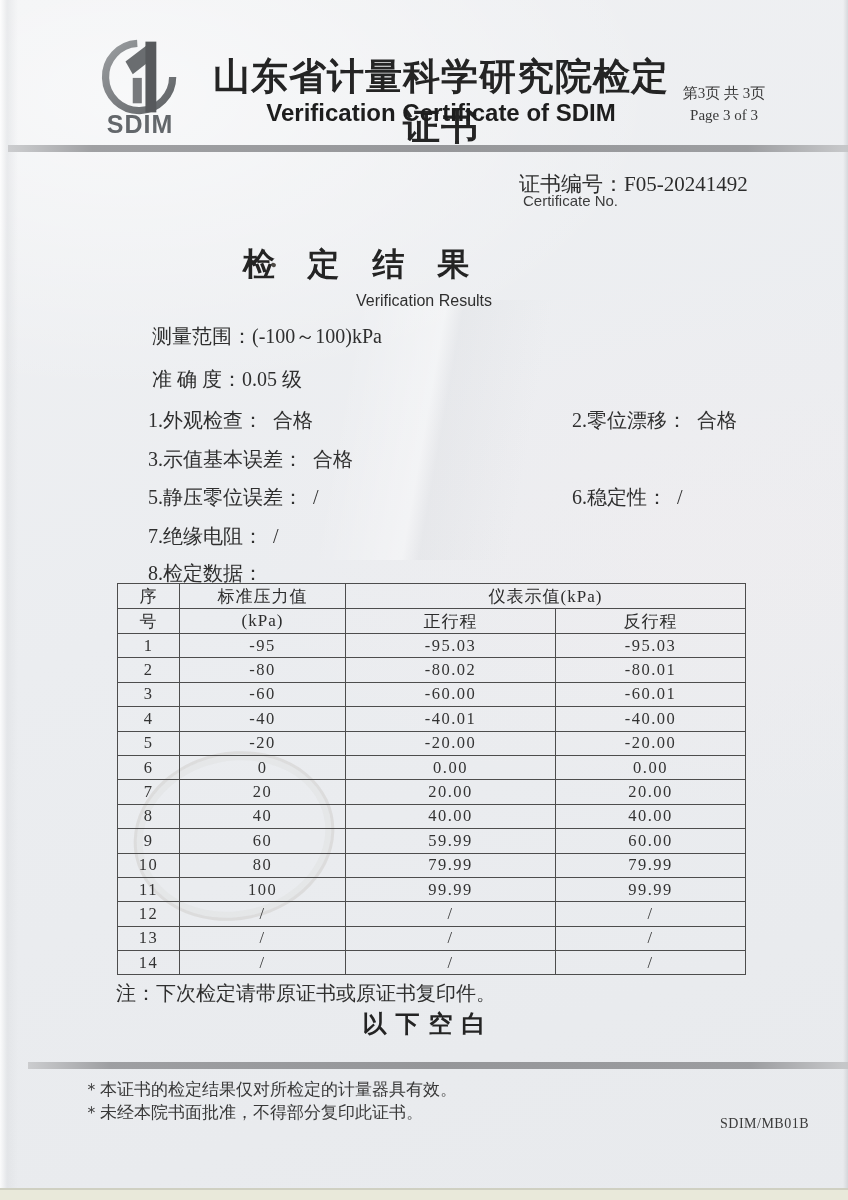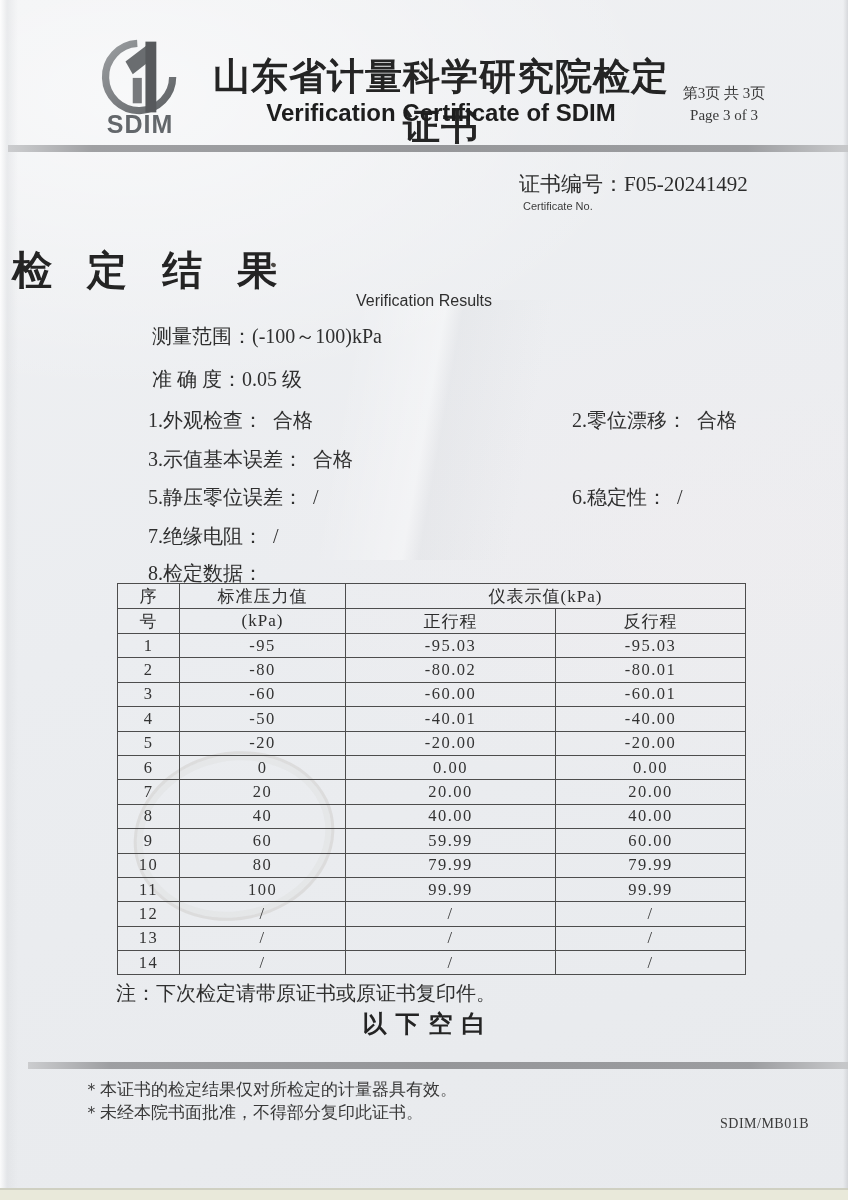--- a/index.html
+++ b/index.html
@@ -38,27 +38,27 @@
   .page-info{position:absolute;right:44px;top:82px;width:160px;text-align:center;
     font-size:15px;color:#3a3a3a;line-height:22px;}
   .bar{position:absolute;height:7px;
     background:linear-gradient(90deg,#c6c7c9 0%,#909194 10%,#86878a 50%,#8e8f92 88%,#c2c3c5 100%);
     opacity:.85;}
   .bar-top{left:8px;right:0;top:145px;}
   .bar-bottom{left:28px;right:0;top:1062px;}
 
   
   .cert-no{position:absolute;left:519px;top:170px;font-size:21px;color:#2c2c2c;}
-  .cert-no-sub{position:absolute;left:523px;top:200px;
-    font-family:"Liberation Sans","DejaVu Sans",sans-serif;font-size:11px;color:#3c3c3c;}
-
-  
-  .res-title{position:absolute;left:0;width:712px;top:243px;text-align:left;
+  .cert-no-sub{position:absolute;left:523px;top:192px;
+    font-family:"Liberation Sans","DejaVu Sans",sans-serif;font-size:15px;color:#3c3c3c;}
+
+  
+  .res-title{position:absolute;left:0;width:712px;top:243px;text-align:center;
     font-family:"Liberation Sans","DejaVu Sans",sans-serif;
-    font-size:40px;font-weight:bold;letter-spacing:12px;color:#242424;text-indent:12px;}
+    font-size:32px;font-weight:bold;letter-spacing:12px;color:#242424;text-indent:12px;}
   .res-sub{position:absolute;left:0;width:848px;top:292px;text-align:center;
     font-family:"Liberation Sans","DejaVu Sans",sans-serif;font-size:16px;color:#2f2f2f;}
   .speck{position:absolute;left:271px;top:263px;width:5px;height:4px;border-radius:50%;
     background:#4e4a46;transform:rotate(20deg);}
 
   .range-line{position:absolute;left:152px;top:323px;font-size:20px;color:#2f2f2f;}
   .acc-line{position:absolute;left:152px;top:366px;font-size:20px;color:#2f2f2f;}
 
   
   .item{position:absolute;font-size:20px;color:#2f2f2f;white-space:nowrap;}
@@ -188,21 +188,21 @@
           <td>-80.01</td>
         </tr>
         <tr>
           <td>3</td>
           <td>-60</td>
           <td>-60.00</td>
           <td>-60.01</td>
         </tr>
         <tr>
           <td>4</td>
-          <td>-50</td>
+          <td>-40</td>
           <td>-40.01</td>
           <td>-40.00</td>
         </tr>
         <tr>
           <td>5</td>
           <td>-20</td>
           <td>-20.00</td>
           <td>-20.00</td>
         </tr>
         <tr>

